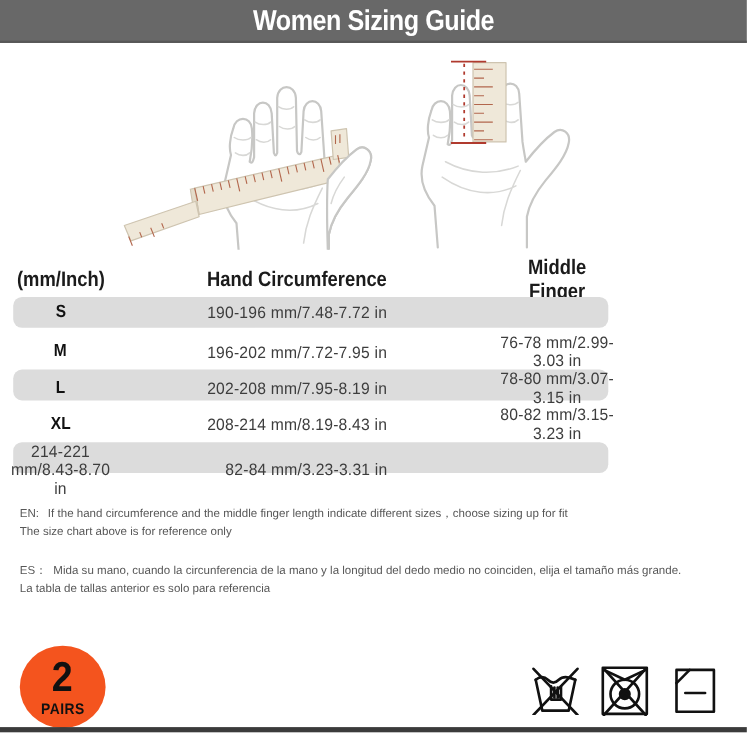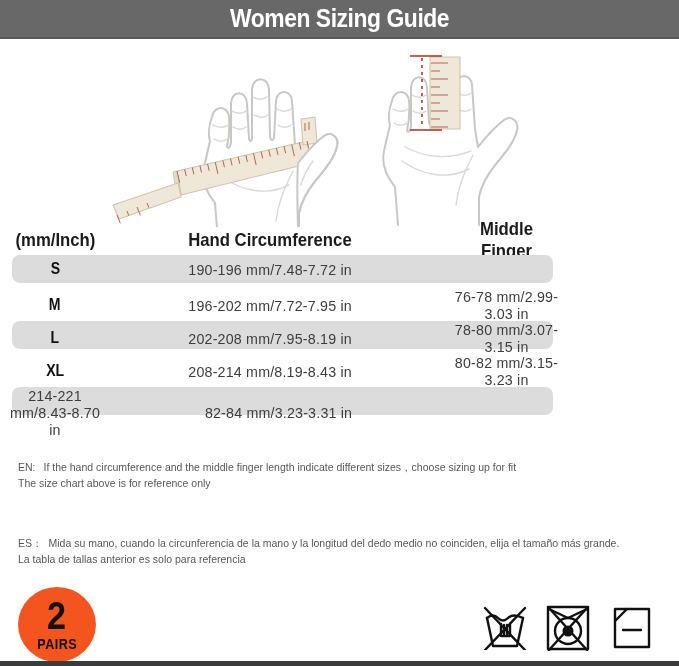--- a/index.html
+++ b/index.html
@@ -17,41 +17,41 @@
   .illus{position:absolute;}
   .hand-outline{fill:#fff;stroke:#c7c7c5;stroke-width:2;stroke-linejoin:round;stroke-linecap:round;}
   .hand-crease{fill:none;stroke:#d8d8d6;stroke-width:1.4;stroke-linecap:round;}
   .tape{fill:var(--tape_beige);stroke:#cec4b0;stroke-width:1.1;stroke-linejoin:round;}
   .tape-edge{fill:#e4dcca;stroke:#cec4b0;stroke-width:1;}
   .ticks{stroke:var(--tick_red);stroke-width:1;}
   .red-mark{stroke:#b03a2e;stroke-width:1.6;fill:none;}
   .red-dash{stroke:#b03a2e;stroke-width:1.6;fill:none;stroke-dasharray:3 4;}
 
   
-  .size-table{position:absolute;top:218px;left:0;width:565px;}
+  .size-table{position:absolute;top:233px;left:0;width:565px;}
   .thead,.trow{display:grid;grid-template-columns:110px 320px 1fr;align-items:center;}
   .thead{height:32px;}
   .thead span{text-align:center;font-size:19px;font-weight:bold;color:#1b1b1b;}
   .thead .c3,.trow .c3{padding-left:18px;text-align:center;}
   .cond{display:inline-block;transform:scaleX(.88);}
   .condv{display:inline-block;transform:scaleX(.95);}
   .trow{position:relative;height:28px;margin-top:5px;}
   .trow span{text-align:center;position:relative;z-index:1;}
   .trow .size{font-size:16px;font-weight:bold;color:#111;}
   .trow .val{font-size:15px;color:#3d3d3d;letter-spacing:.2px;}
   .trow.stripe::before{content:"";position:absolute;left:12px;right:12px;top:0;bottom:0;
     background:var(--row_stripe);border-radius:8px;z-index:0;}
 
   
   .note{position:absolute;left:18px;font-size:10.5px;color:#575757;line-height:1.55;}
   .note-en{top:459px;}
   .note-en .l1{display:flex;}
   .note-en .lbl{margin-right:8px;}
   .note-en .l2{}
-  .note-es{top:511px;margin-top:24px;}
+  .note-es{top:511px;}
   .note-es .lbl{margin-right:6px;}
 
   
   .pairs-badge{position:absolute;left:18px;top:587px;width:78px;height:75px;border-radius:50%;
     background:var(--badge_orange);display:flex;flex-direction:column;align-items:center;
     justify-content:center;color:#111;}
   .pairs-badge .num{font-size:38px;font-weight:bold;line-height:1;transform:scaleX(.9);}
   .pairs-badge .lab{font-size:14px;font-weight:bold;letter-spacing:.5px;transform:scaleX(.9);margin-top:1px;}
 
   

